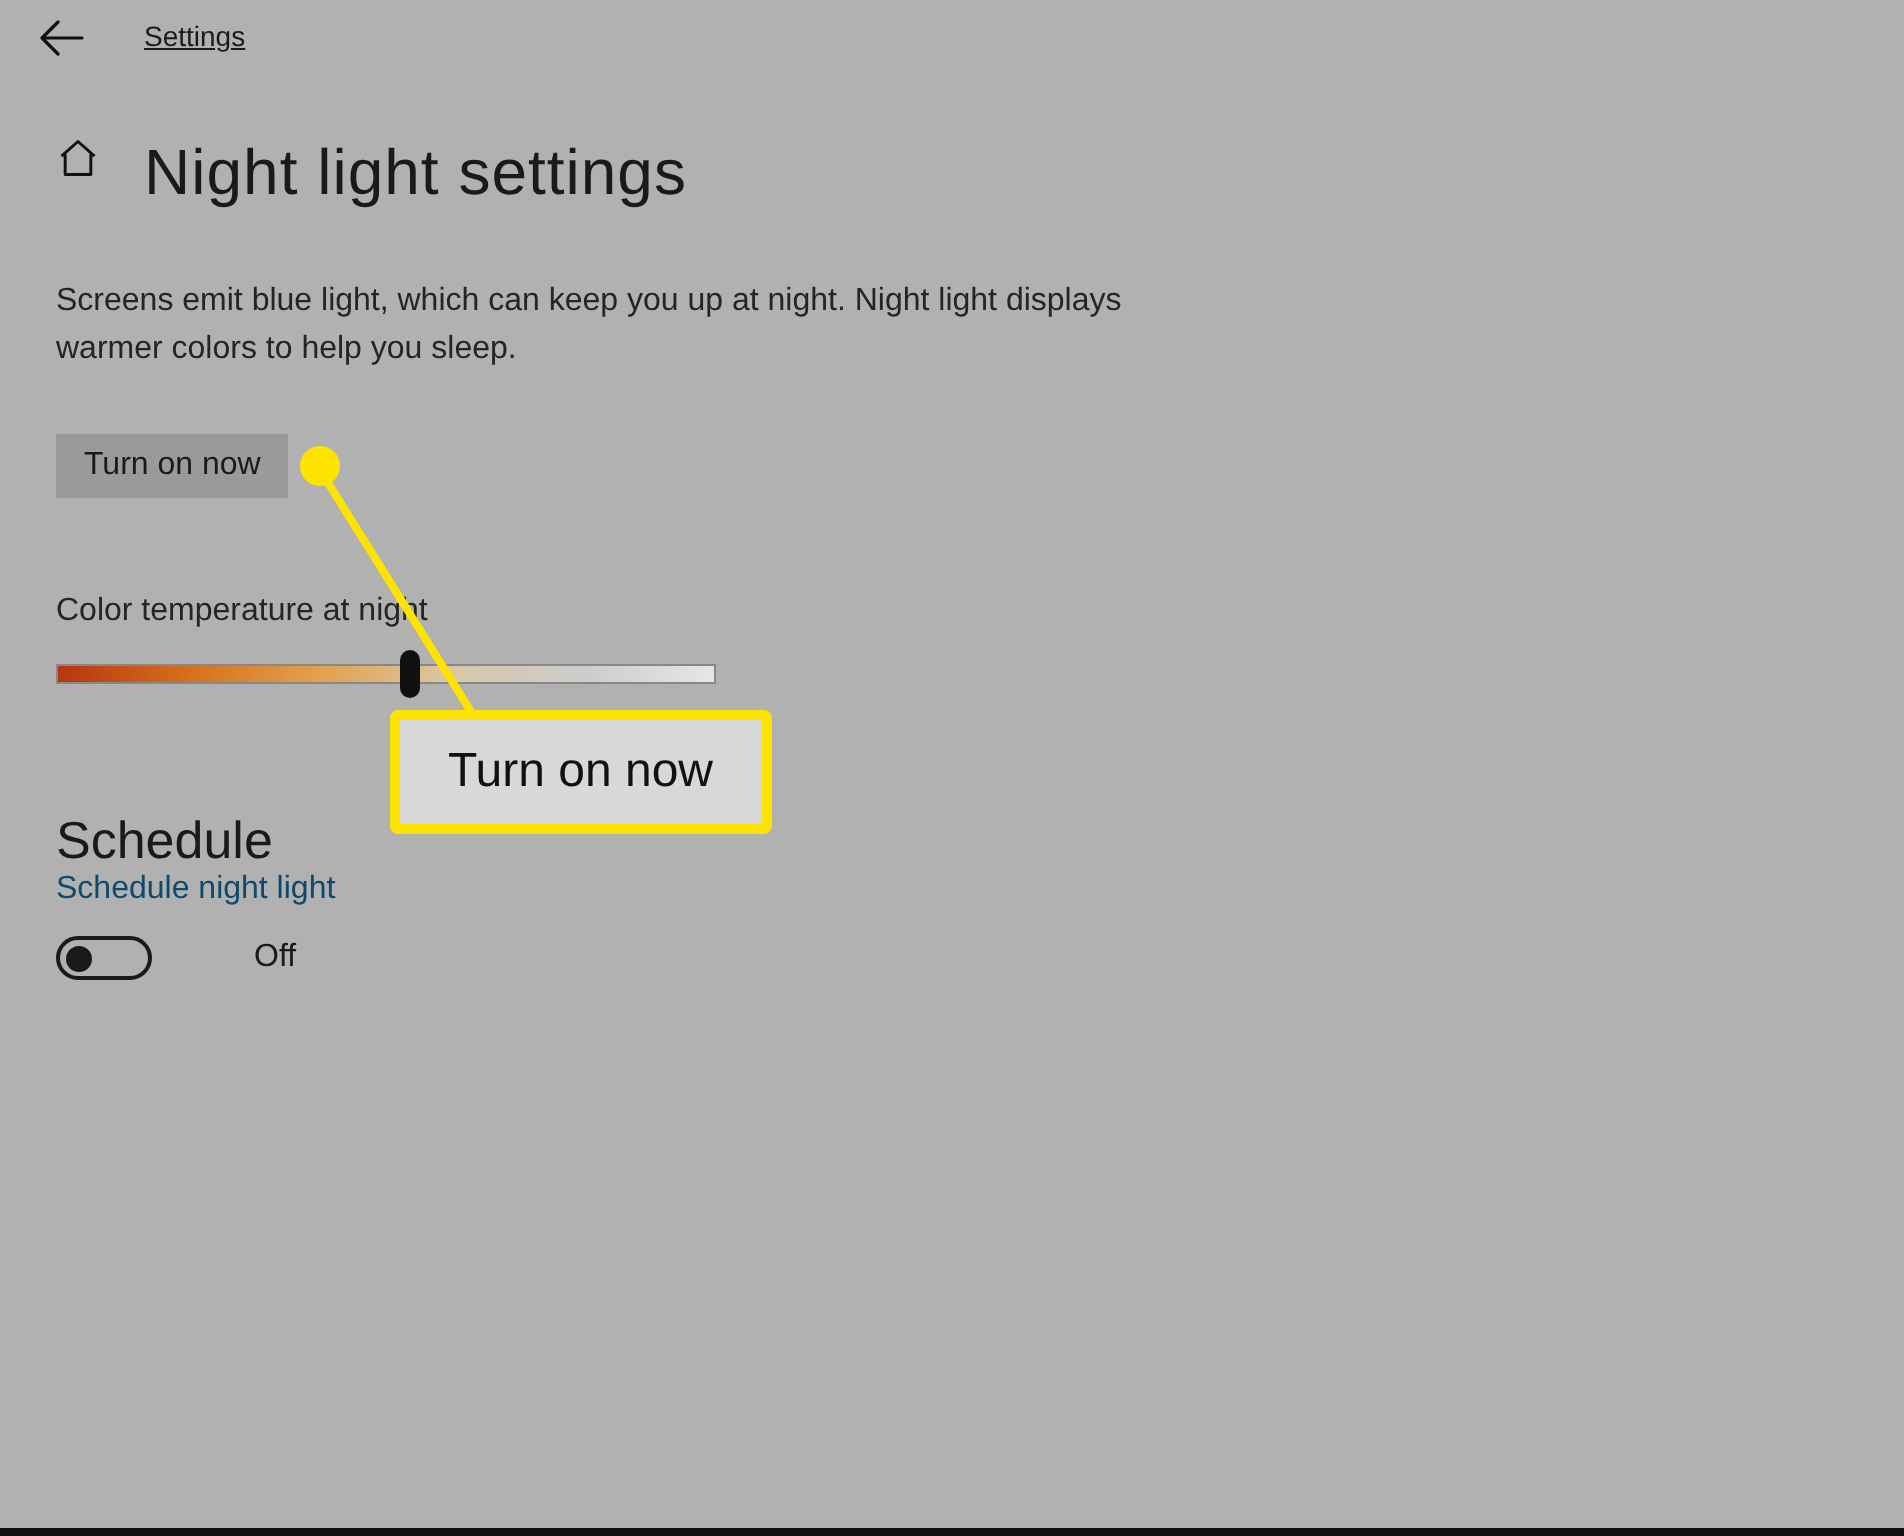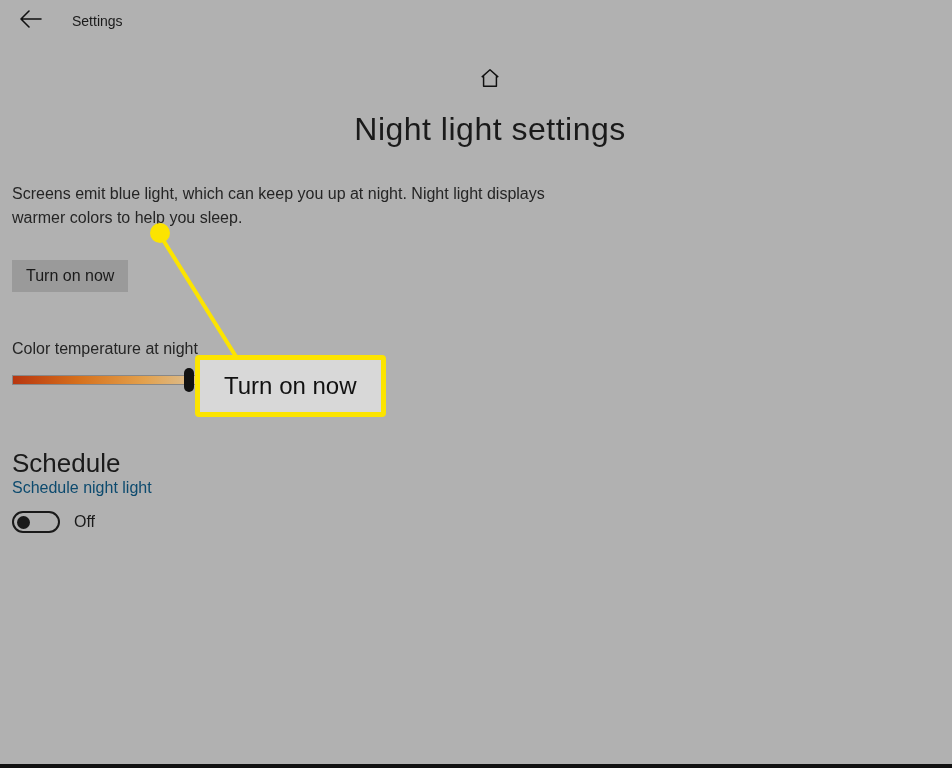--- a/index.html
+++ b/index.html
@@ -6,48 +6,46 @@
   html, body { width: 952px; height: 768px; }
   body {
     background: #b1b1b1;
     font-family: "Segoe UI", Arial, sans-serif;
     color: #1a1a1a;
     position: relative;
     overflow: hidden;
   }
   .topbar {
     display: flex;
-    align-items: center;
     padding: 10px 20px 0 20px;
     gap: 30px;
+    text-decoration: underline;
   }
   .back-arrow {
     font-size: 20px;
     cursor: pointer;
     line-height: 1;
   }
   .topbar-title {
     font-size: 14px;
     color: #1a1a1a;
   }
   .header {
     display: flex;
-    align-items: center;
     gap: 22px;
     padding: 36px 0 0 28px;
-    flex-direction: column;
   }
   .home-icon svg { display: block; }
   .page-title {
     font-size: 32px;
     font-weight: 400;
     letter-spacing: 0.5px;
   }
   .content {
-    padding: 34px 0 0 12px;
+    padding: 34px 0 0 28px;
     max-width: 600px;
   }
   .desc {
     font-size: 16px;
     line-height: 1.5;
     color: #252525;
     margin-bottom: 30px;
     max-width: 540px;
   }
   .turn-on-btn {
@@ -114,20 +112,21 @@
     position: absolute;
     left: 3px;
     top: 2.5px;
     width: 13px;
     height: 13px;
     background: #1a1a1a;
     border-radius: 50%;
   }
   .toggle-state {
     font-size: 16px;
+    margin-left: 37px;
   }
   
   .callout-dot {
     position: absolute;
     left: 150px;
     top: 223px;
     width: 20px;
     height: 20px;
     background: #fce400;
     border-radius: 50%;

